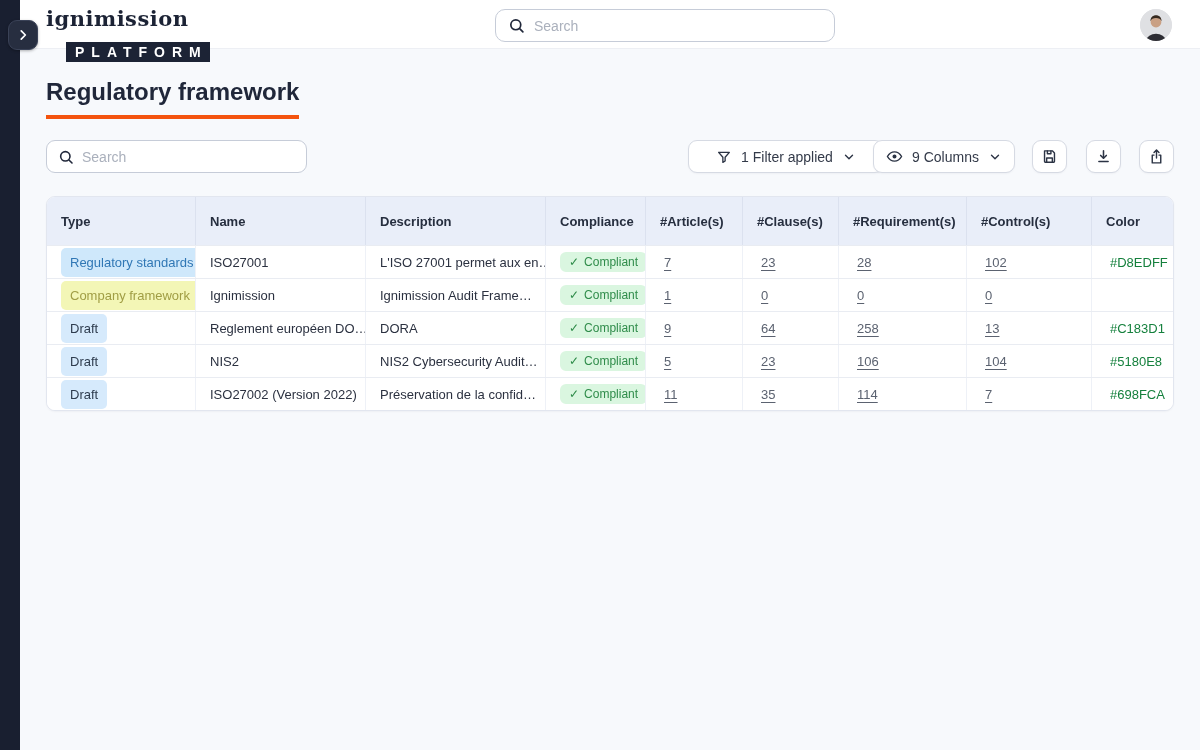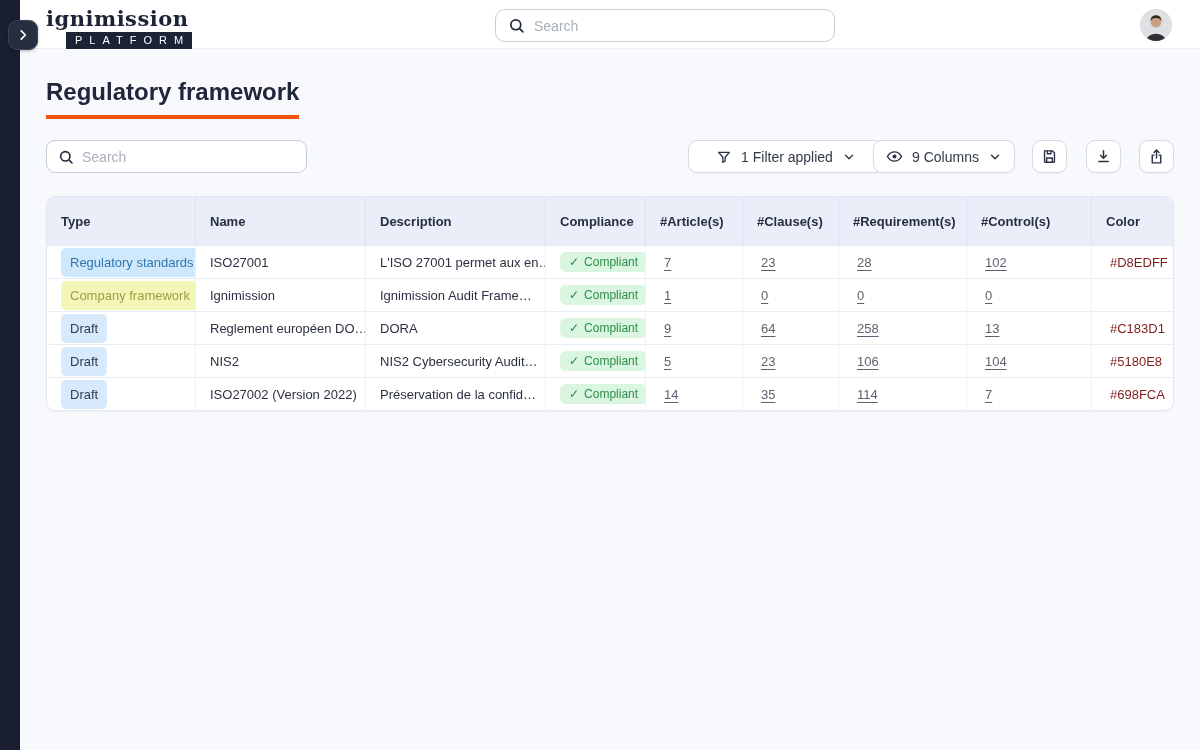--- a/index.html
+++ b/index.html
@@ -29,22 +29,22 @@
   .topbar {
     position: absolute; left: 0; top: 0; width: 1200px; height: 49px;
     background: #ffffff; border-bottom: 1px solid #edeff4; z-index: 20;
   }
   .brand { position: absolute; left: 46px; top: 8px; }
   .brand-name {
     font-family: "DejaVu Serif", serif; font-weight: 700; font-size: 21px;
     letter-spacing: 0.5px; color: #1c2335; line-height: 1;
   }
   .brand-sub {
-    margin-left: 20px; margin-top: 3px; display: inline-block;
-    background: #1c2335; color: #ffffff; font-size: 11px; font-weight: 400;
+    margin-left: 20px; margin-top: 13px; display: inline-block;
+    background: #1c2335; color: #ffffff; font-size: 14px; font-weight: 700;
     letter-spacing: 7px; padding: 3px 2px 3px 9px; line-height: 1;
   }
   .top-search {
     position: absolute; left: 495px; top: 9px; width: 340px; height: 33px;
     background: #ffffff; border: 1px solid #c6ccd8; border-radius: 10px;
     display: flex; align-items: center; padding: 0 12px; gap: 9px;
   }
   .top-search input, .tb-search input {
     border: none; outline: none; flex: 1; font-size: 14px;
     font-family: "Liberation Sans", sans-serif; color: #2b3140; background: transparent;
@@ -107,21 +107,21 @@
     white-space: nowrap; overflow: hidden;
   }
   .td:last-child { border-right: none; }
   .td.num-cell, .td.color-cell { padding-left: 18px; }
   .badge {
     font-size: 13px; padding: 8px 9px; border-radius: 5px; line-height: 1;
     white-space: nowrap;
   }
   .badge.compliant { font-size: 12px; padding: 4px 9px; border-radius: 6px; display: inline-flex; align-items: center; gap: 5px; }
   a.num { color: #5b6270; text-decoration: underline; text-underline-offset: 3px; cursor: pointer; }
-  .color-cell { color: #7f1d1d; }
+  .color-cell { color: #15803d; }
 </style>
 </head>
 <body>
 
 <div class="screen">
 
   <div class="side-strip" style="background: rgb(25, 31, 48);"></div>
   <div class="expand-btn">
     <svg width="14" height="14" viewBox="0 0 24 24" fill="none" stroke-width="3" stroke-linecap="round" stroke-linejoin="round">
         <path d="M9 5l7 7-7 7"></path>
@@ -313,21 +313,21 @@
         <div class="tr">
           <div class="td">
             <span class="badge" style="background: rgb(214, 234, 252); color: rgb(46, 60, 78);">Draft</span>
           </div>
           <div class="td">ISO27002 (Version 2022)</div>
           <div class="td">Préservation de la confid…</div>
           <div class="td">
             <span class="badge compliant" style="background: rgb(218, 246, 224); color: rgb(47, 140, 74);"><span class="check">✓</span>Compliant</span>
           </div>
           <div class="td num-cell">
-            <a class="num">14</a>
+            <a class="num">11</a>
           </div>
           <div class="td num-cell">
             <a class="num">35</a>
           </div>
           <div class="td num-cell">
             <a class="num">114</a>
           </div>
           <div class="td num-cell">
             <a class="num">7</a>
           </div>

